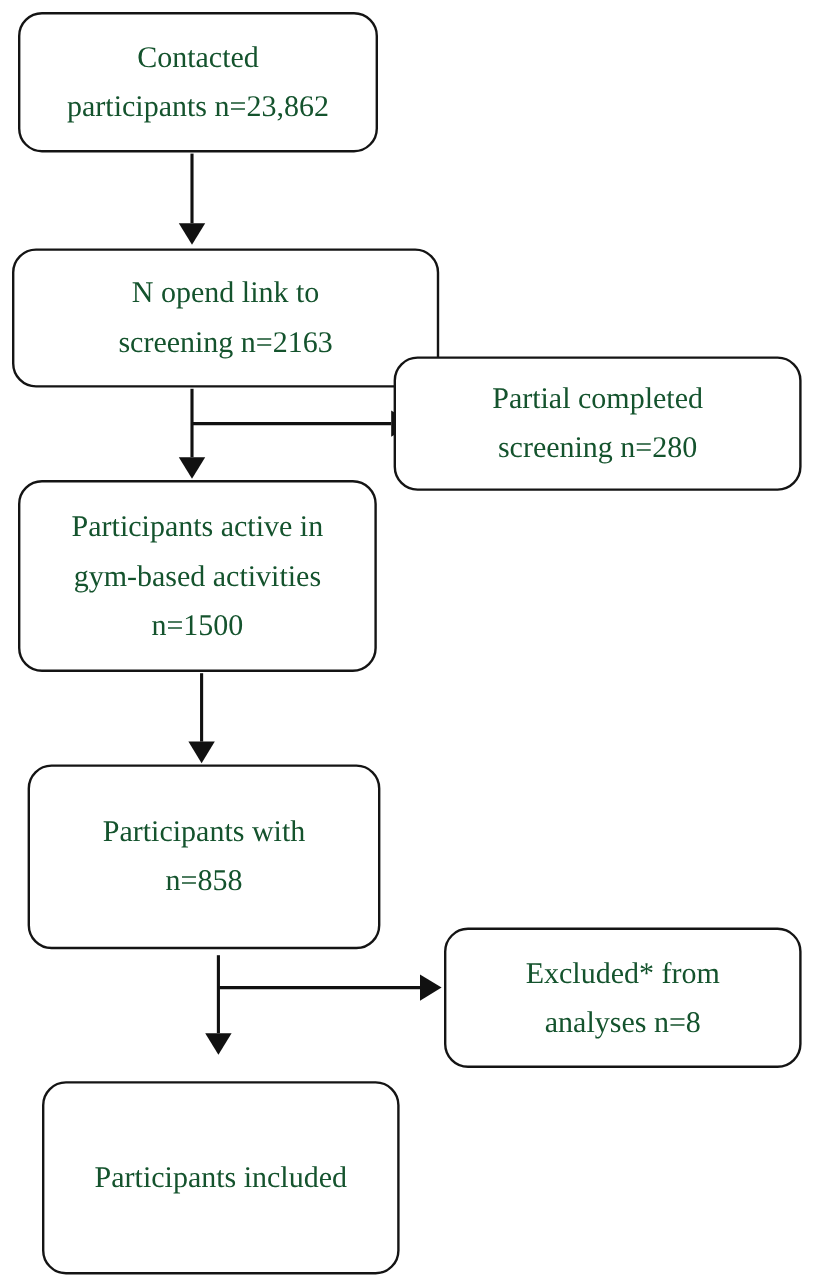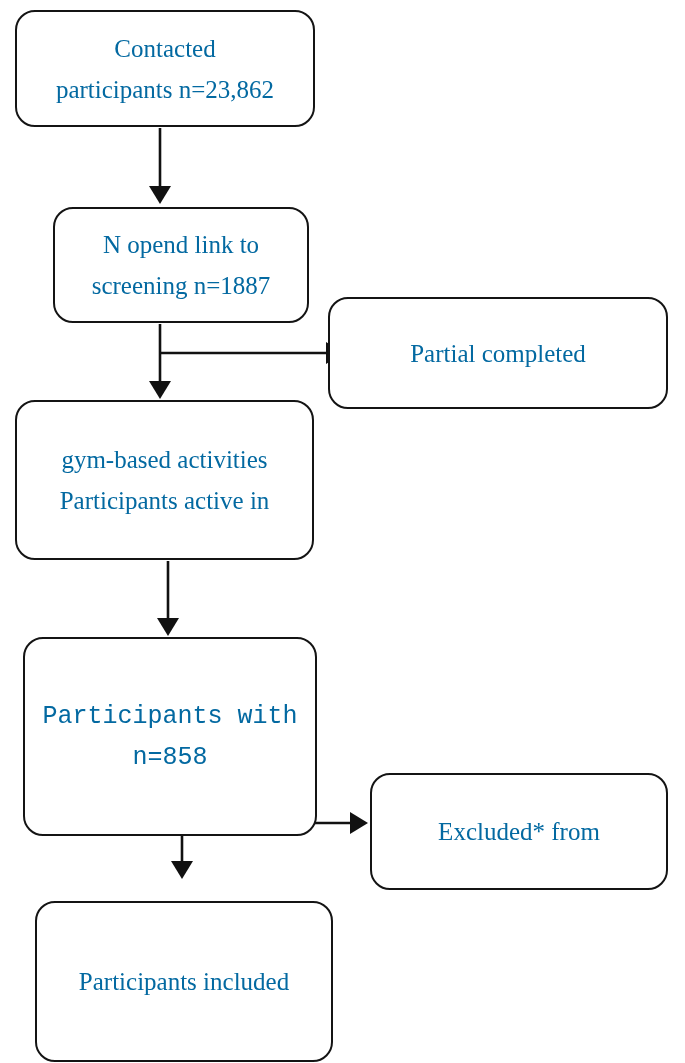--- a/index.html
+++ b/index.html
@@ -6,21 +6,21 @@
     margin: 0;
     padding: 0;
     background: #ffffff;
   }
   .canvas {
     position: relative;
     width: 685px;
     height: 1063px;
     background: #ffffff;
     font-family: "Liberation Serif", "DejaVu Serif", serif;
-    color: #0369a1;
+    color: #14532d;
     overflow: hidden;
   }
   .arrows {
     position: absolute;
     left: 0;
     top: 0;
     width: 685px;
     height: 1063px;
   }
   .node {
@@ -33,24 +33,24 @@
     flex-direction: column;
     justify-content: center;
     align-items: center;
     text-align: center;
     font-size: 25px;
     line-height: 41px;
     padding: 4px 8px;
   }
   .node span { display: block; white-space: pre; }
   .n-contacted { left: 15px;  top: 10px;  width: 300px; height: 117px; }
-  .n-opened    { left: 10px;  top: 207px; width: 256px; height: 116px; margin-left: 43px; }
+  .n-opened    { left: 10px;  top: 207px; width: 356px; height: 116px; }
   .n-partial   { left: 328px; top: 297px; width: 340px; height: 112px; }
   .n-active    { left: 15px;  top: 400px; width: 299px; height: 160px; }
-  .n-injury    { left: 23px;  top: 637px; width: 294px; height: 199px; font-family: Liberation Mono, monospace; }
+  .n-injury    { left: 23px;  top: 637px; width: 294px; height: 154px; }
   .n-excluded  { left: 370px; top: 773px; width: 298px; height: 117px; align-items: center; }
   .n-included  { left: 35px;  top: 881px; width: 298px; height: 161px; margin-top: 20px; }
   .edge-line { stroke: #111111; stroke-width: 2.6; fill: none; }
   .edge-head { fill: #111111; stroke: none; }
 </style>
 </head>
 <body>
 
 <div class="canvas">
 
@@ -87,38 +87,41 @@
     </g>
   </svg>
 
   <div class="node n-contacted">
     <span>Contacted</span>
     <span>participants n=23,862</span>
   </div>
 
   <div class="node n-opened">
     <span>N opend link to</span>
-    <span>screening n=1887</span>
+    <span>screening n=2163</span>
   </div>
 
   <div class="node n-partial">
     <span>Partial completed</span>
+    <span>screening n=280</span>
   </div>
 
   <div class="node n-active">
+    <span>Participants active in</span>
     <span>gym-based activities</span>
-    <span>Participants active in</span>
+    <span>n=1500</span>
   </div>
 
   <div class="node n-injury">
     <span>Participants with</span>
     <span>n=858</span>
   </div>
 
   <div class="node n-excluded">
     <span>Excluded* from</span>
+    <span>analyses n=8</span>
   </div>
 
   <div class="node n-included">
     <span>Participants included</span>
   </div>
 
 </div>
 
 </body></html>

